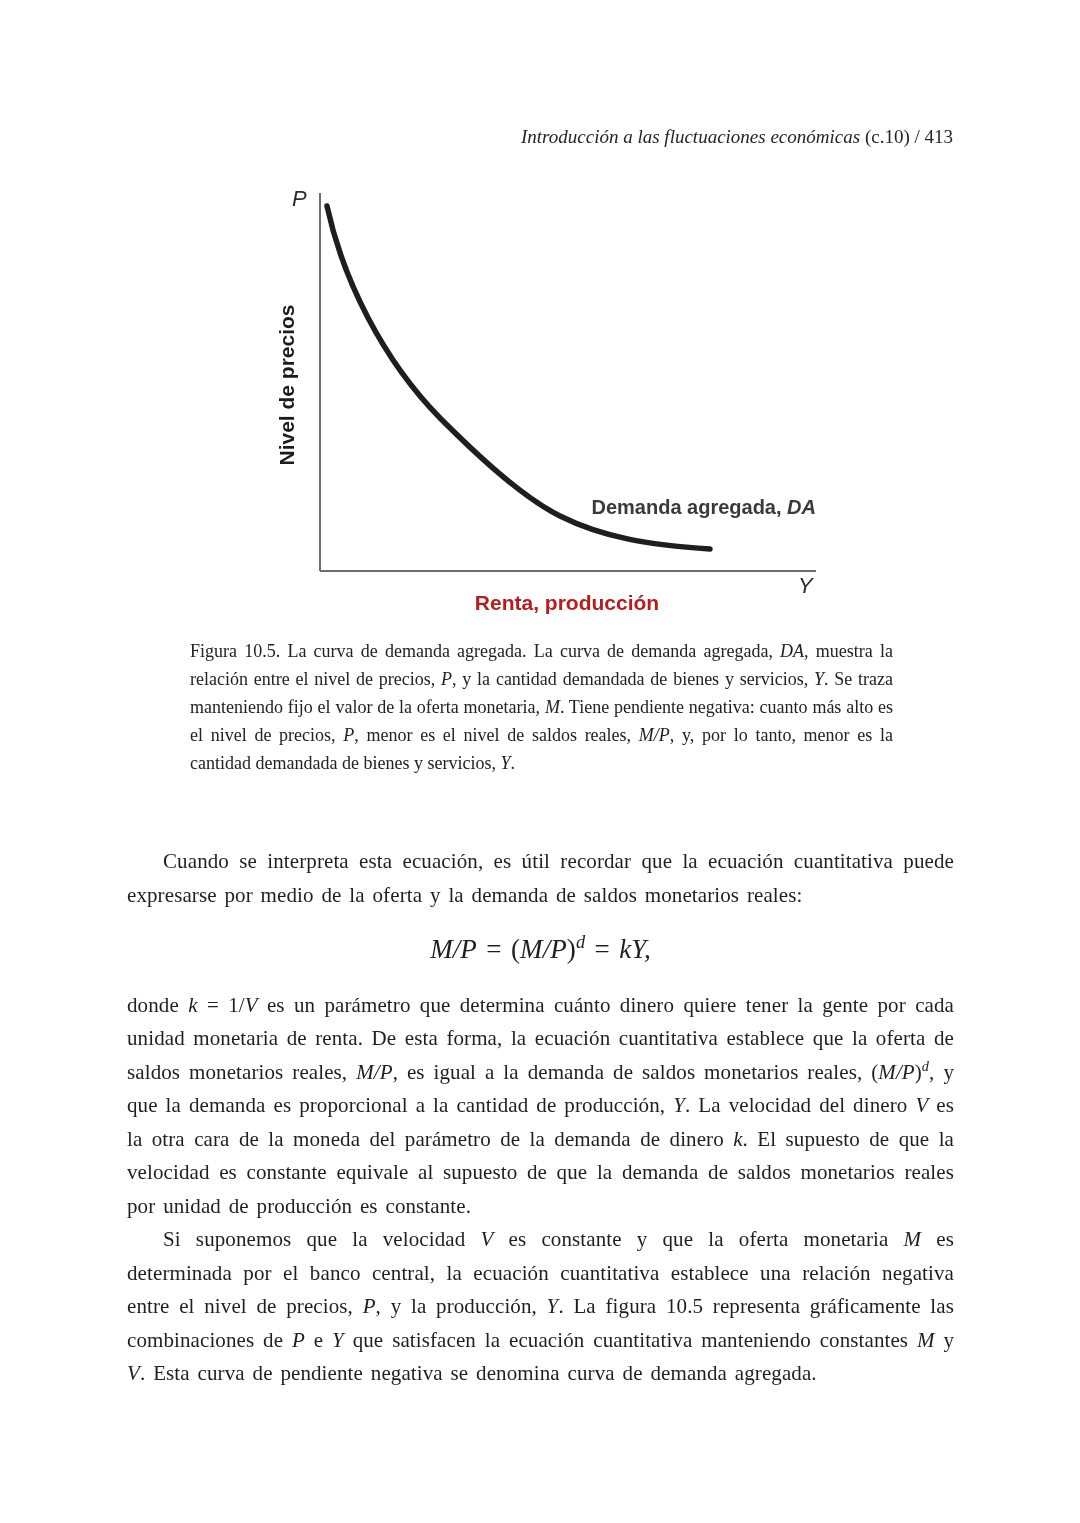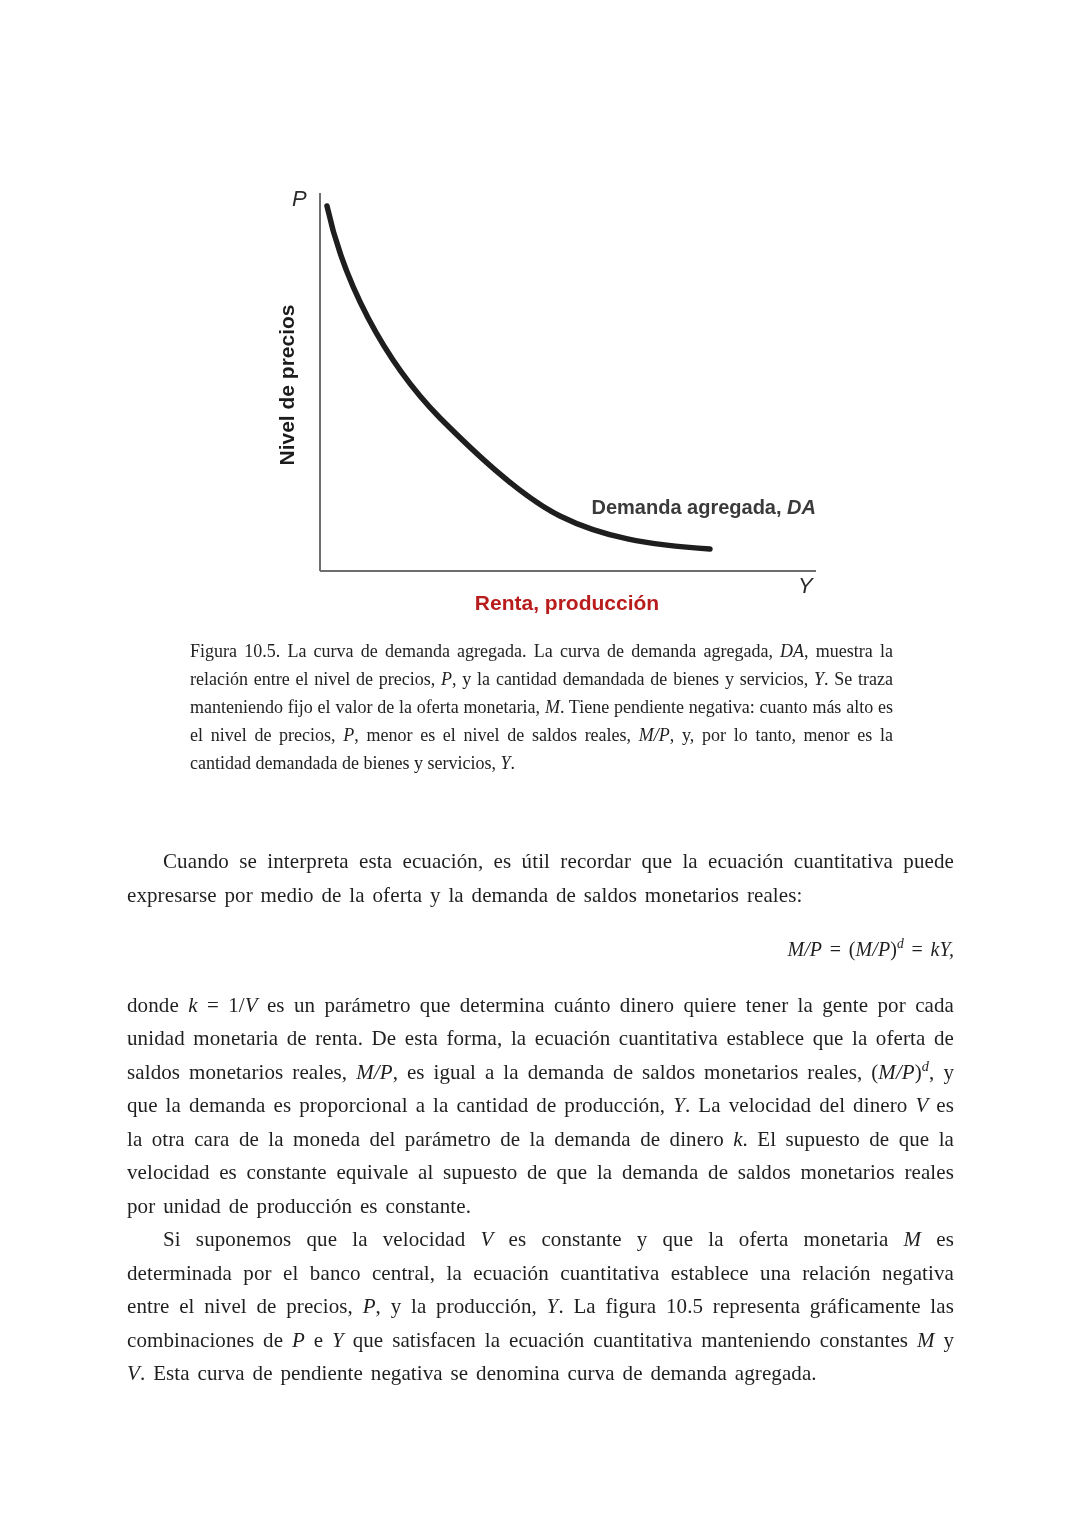--- a/index.html
+++ b/index.html
@@ -68,29 +68,30 @@
     position:absolute;left:127px;top:845px;width:827px;
     font-size:21px;line-height:33.5px;
     text-align:justify;
     word-spacing:2.5px;letter-spacing:0.1px;
     color:#1f1f1f;
   }
   .body-text p{margin:0;}
   .body-text p.indent{text-indent:36px;}
   .equation{
     margin:21px 0 22px 0;
-    text-align:right;
-    font-size:20px;
+    text-align:center;
+    font-size:27px;
   }
 </style>
 </head>
 <body>
 
 <div class="page">
 
+  <div class="running-head"><span class="it">Introducción a las fluctuaciones económicas</span><span> (c.10) / 413</span></div>
 
   <div class="figure">
     <svg width="500" height="392" viewBox="0 0 500 392">
       <line class="axis" x1="2" y1="3" x2="2" y2="381"></line>
       <line class="axis" x1="2" y1="381" x2="498" y2="381"></line>
       <path class="curve" d="M 9 16 C 25 90 65 170 122 228 C 150 256 200 305 242 326 C 284 347 330 355 392 359"></path>
     </svg>
     <div class="y-symbol fig-sans">P</div>
     <div class="x-symbol fig-sans">Y</div>
     <div class="y-title fig-sans">Nivel de precios</div>

